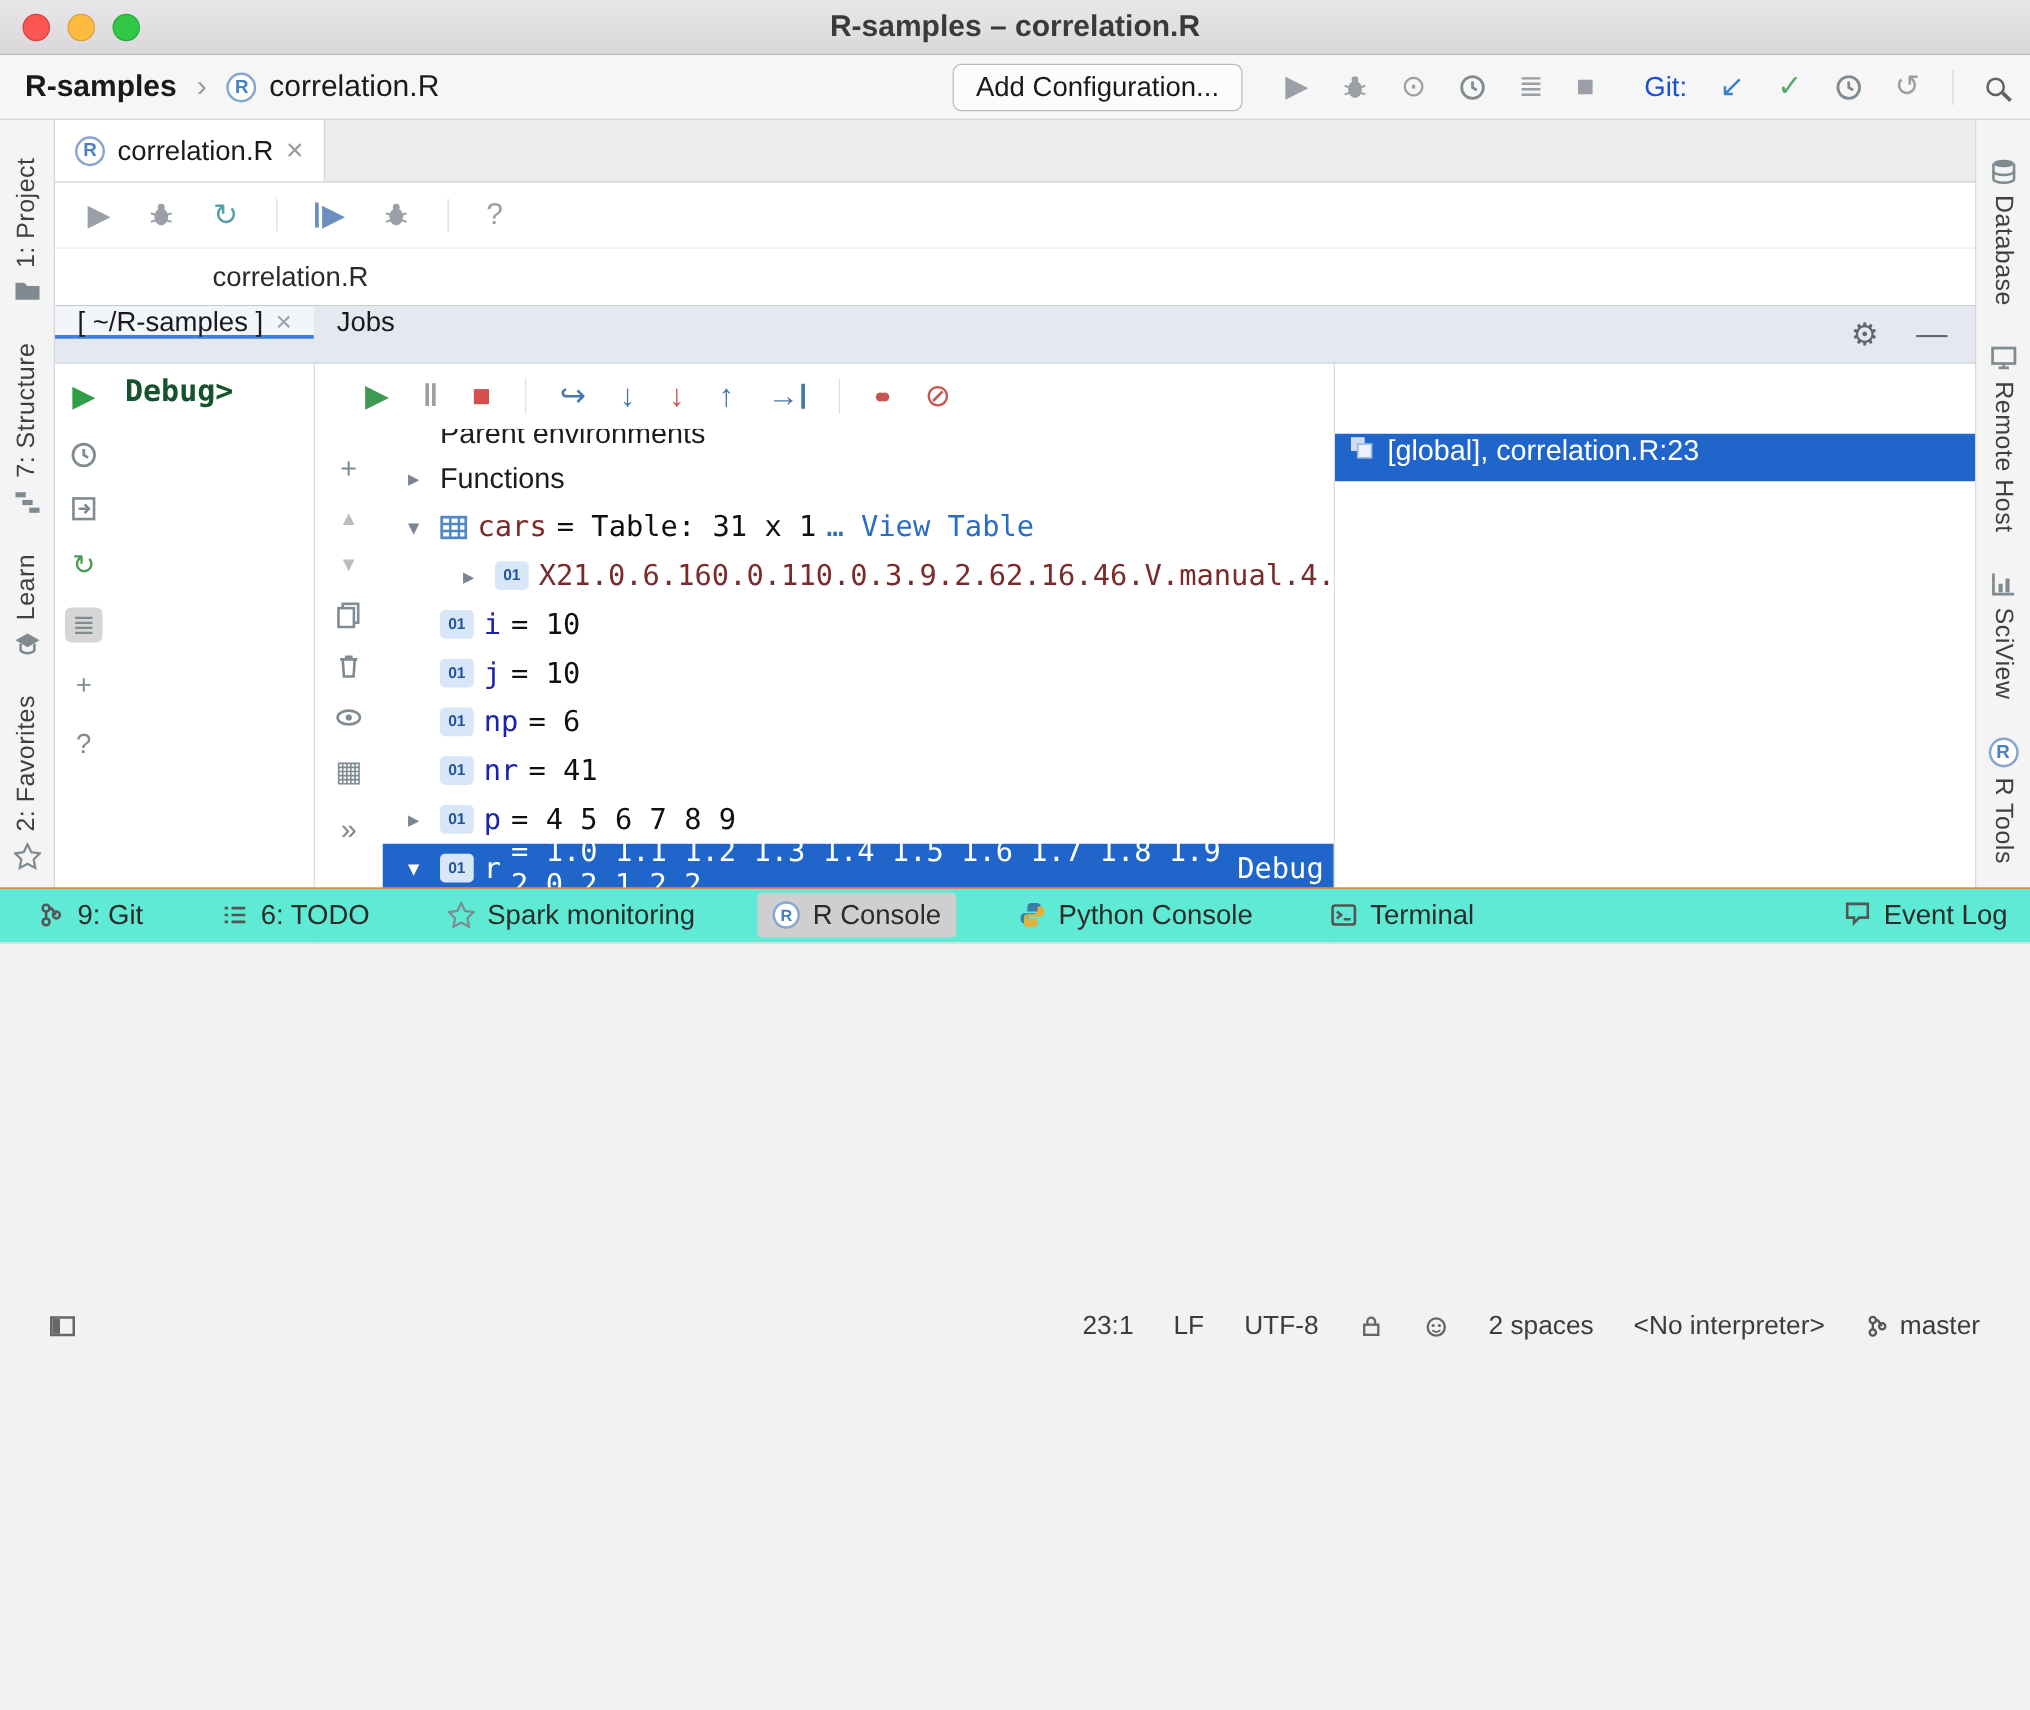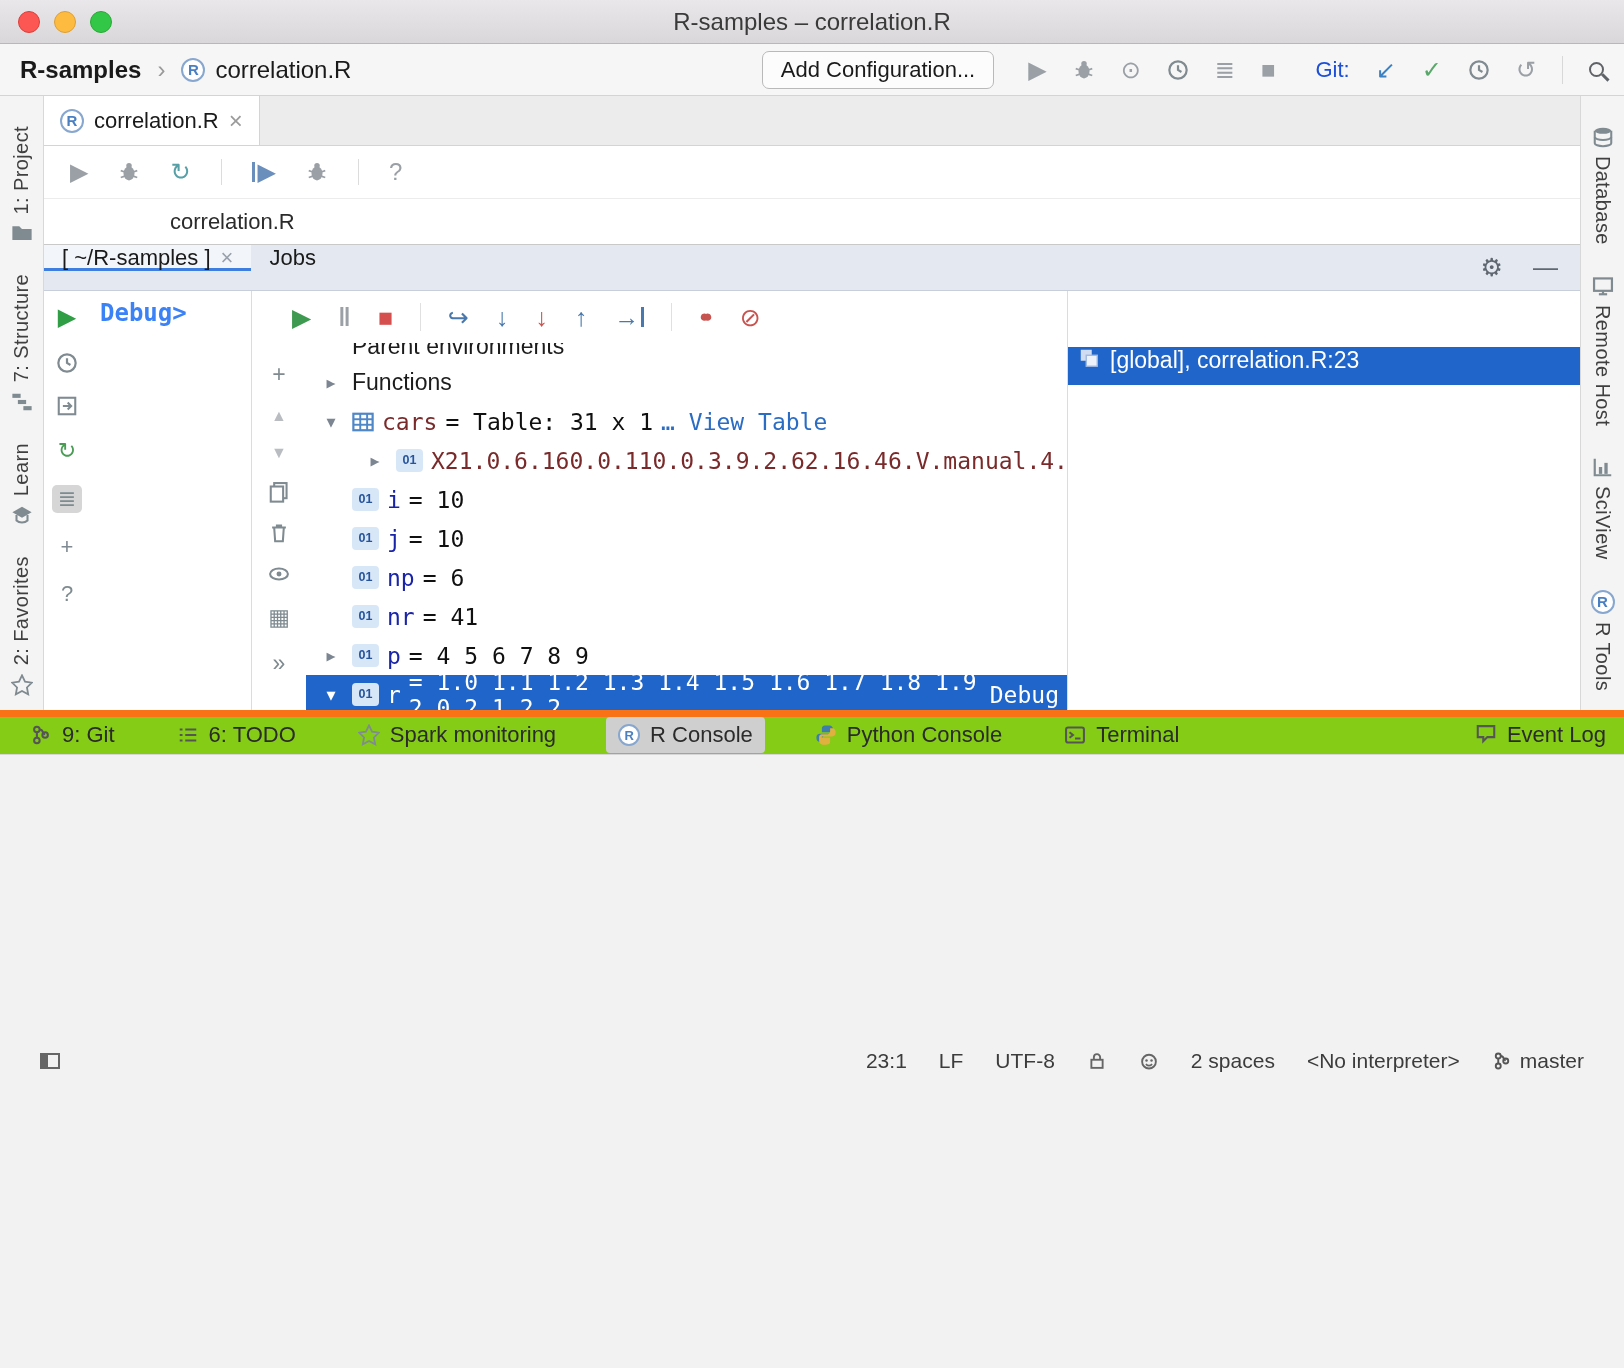--- a/index.html
+++ b/index.html
@@ -7,21 +7,21 @@
 body{font-family:"Liberation Sans",sans-serif;color:#1a1a1a;background:#ececec}
 .window{width:1624px;height:1368px;display:flex;flex-direction:column;background:#fff;overflow:hidden}
 
 
 .titlebar{height:44px;flex:none;background:linear-gradient(#e9e7e9,#d9d7d9);border-bottom:1px solid #b9b7b9;display:flex;align-items:center;position:relative}
 .traffic{display:flex;gap:14px;margin-left:18px;z-index:2}
 .light{width:22px;height:22px;border-radius:50%}
 .light.red{background:#fc5753;border:1px solid #df3d38}
 .light.yellow{background:#fdbc40;border:1px solid #de9f34}
 .light.green{background:#33c748;border:1px solid #27aa35}
-.title{position:absolute;left:0;right:0;text-align:center;font-size:24px;font-weight:normal;color:#3a3a3a}
+.title{position:absolute;left:0;right:0;text-align:center;font-size:24px;font-weight:bold;color:#3a3a3a}
 
 
 .toolbar{height:52px;flex:none;background:#f6f6f6;border-bottom:1px solid #d4d4d4;display:flex;align-items:center;padding:0 20px;gap:10px;font-size:24px}
 .crumb-project{font-weight:bold}
 .crumb-sep{color:#9a9a9a;margin:0 6px}
 .ricon{width:24px;height:24px;border:2px solid #87a7cf;color:#4a7fc1;border-radius:50%;display:inline-flex;align-items:center;justify-content:center;font-size:15px;font-weight:bold;background:#fff;flex:none}
 .tb-right{margin-left:auto;display:flex;align-items:center;gap:26px}
 .addcfg{height:38px;padding:0 18px;border:1px solid #b9b9b9;border-radius:7px;background:#fcfcfc;font-size:22px;color:#1a1a1a;font-family:inherit;margin-right:8px}
 .tic{font-size:24px;color:#9aa0a6;display:inline-flex;align-items:center}
 .tic.blue{color:#3b82c4}
@@ -72,21 +72,21 @@
 .dtab.active{background:#f2f5fa;box-shadow:inset 0 -3px 0 #3d7ede}
 .dtab .close{color:#98a0ab;font-size:22px}
 .dbg-tab-right{margin-left:auto;display:flex;align-items:center;gap:30px;padding-right:22px;color:#606771;font-size:25px}
 
 .dbg-content{flex:1;display:flex;min-height:0;background:#fff}
 .dstrip{width:46px;flex:none;display:flex;flex-direction:column;align-items:center;padding-top:12px;gap:21px;font-size:22px;color:#7f8b91}
 .dstrip .exec-play{color:#2f9e44;font-size:24px}
 .dstrip .green{color:#4a9c55}
 .dstrip .chip{background:#d6d6d6;border-radius:5px;padding:1px 6px}
 .console{width:162px;flex:none;border-right:1px solid #dcdcdc;padding:8px 0 0 10px}
-.prompt{font-family:"DejaVu Sans Mono",monospace;font-weight:bold;font-size:24px;color:#3b82f6}
+.prompt{font-family:"DejaVu Sans Mono",monospace;font-weight:bold;font-size:24px;color:#14532d}
 
 .vars{width:816px;flex:none;display:flex;flex-direction:column;border-right:1px solid #dcdcdc;min-height:0}
 .htool{height:52px;flex:none;display:flex;align-items:center;gap:27px;padding-left:40px;font-size:25px}
 .htool .sep{width:1px;height:28px;background:#e0e0e0}
 .hic{display:inline-flex;align-items:center;color:#6f7e8f}
 .hic.resume{color:#3d9a50}
 .hic.pause{color:#9aa0a6;font-weight:bold}
 .hic.stopbtn{color:#d64f4f}
 .hic.step{color:#4878ad}
 .hic.force{color:#c75450}
@@ -111,21 +111,21 @@
 .vval{color:#101010}
 .vlink{color:#2b6cc4}
 .vrow.sel .vname,.vrow.sel .vval,.vrow.sel .vlink{color:#fff}
 
 .frames{flex:1;min-width:0;padding-top:56px}
 .frow{height:38px;display:flex;align-items:flex-start;gap:10px;padding:0 10px;font-size:23px}
 .frow.sel{background:#2065c9;color:#fff}
 .frow .svgi svg{width:22px;height:22px}
 
 
-.toolbar-bottom{height:44px;flex:none;background:#84cc16;border-top:7px solid #f97316;display:flex;align-items:center;padding:4px 18px;gap:10px;font-size:22px;color:#2b2b2b}
+.toolbar-bottom{height:44px;flex:none;background:#5eead4;border-top:1px solid #f97316;display:flex;align-items:center;padding:4px 18px;gap:10px;font-size:22px;color:#2b2b2b}
 .bleft{display:flex;align-items:center;gap:38px}
 .btab{display:flex;align-items:center;gap:10px;padding:5px 12px;border-radius:4px}
 .btab.active{background:#cfcfcf}
 .btab .ricon{width:22px;height:22px;font-size:13px}
 .eventlog{margin-left:auto;display:flex;align-items:flex-start;gap:10px}
 
 
 .statusbar{flex:1;min-height:46px;background:#f2f2f2;border-top:1px solid #d6d6d6;display:flex;align-items:center;padding:0 40px;font-size:21px;color:#3c3c3c}
 .panelicon{width:20px;height:16px;border:2px solid #666;position:relative;display:inline-block}
 .panelicon::before{content:"";position:absolute;left:0;top:0;bottom:0;width:6px;background:#666}

